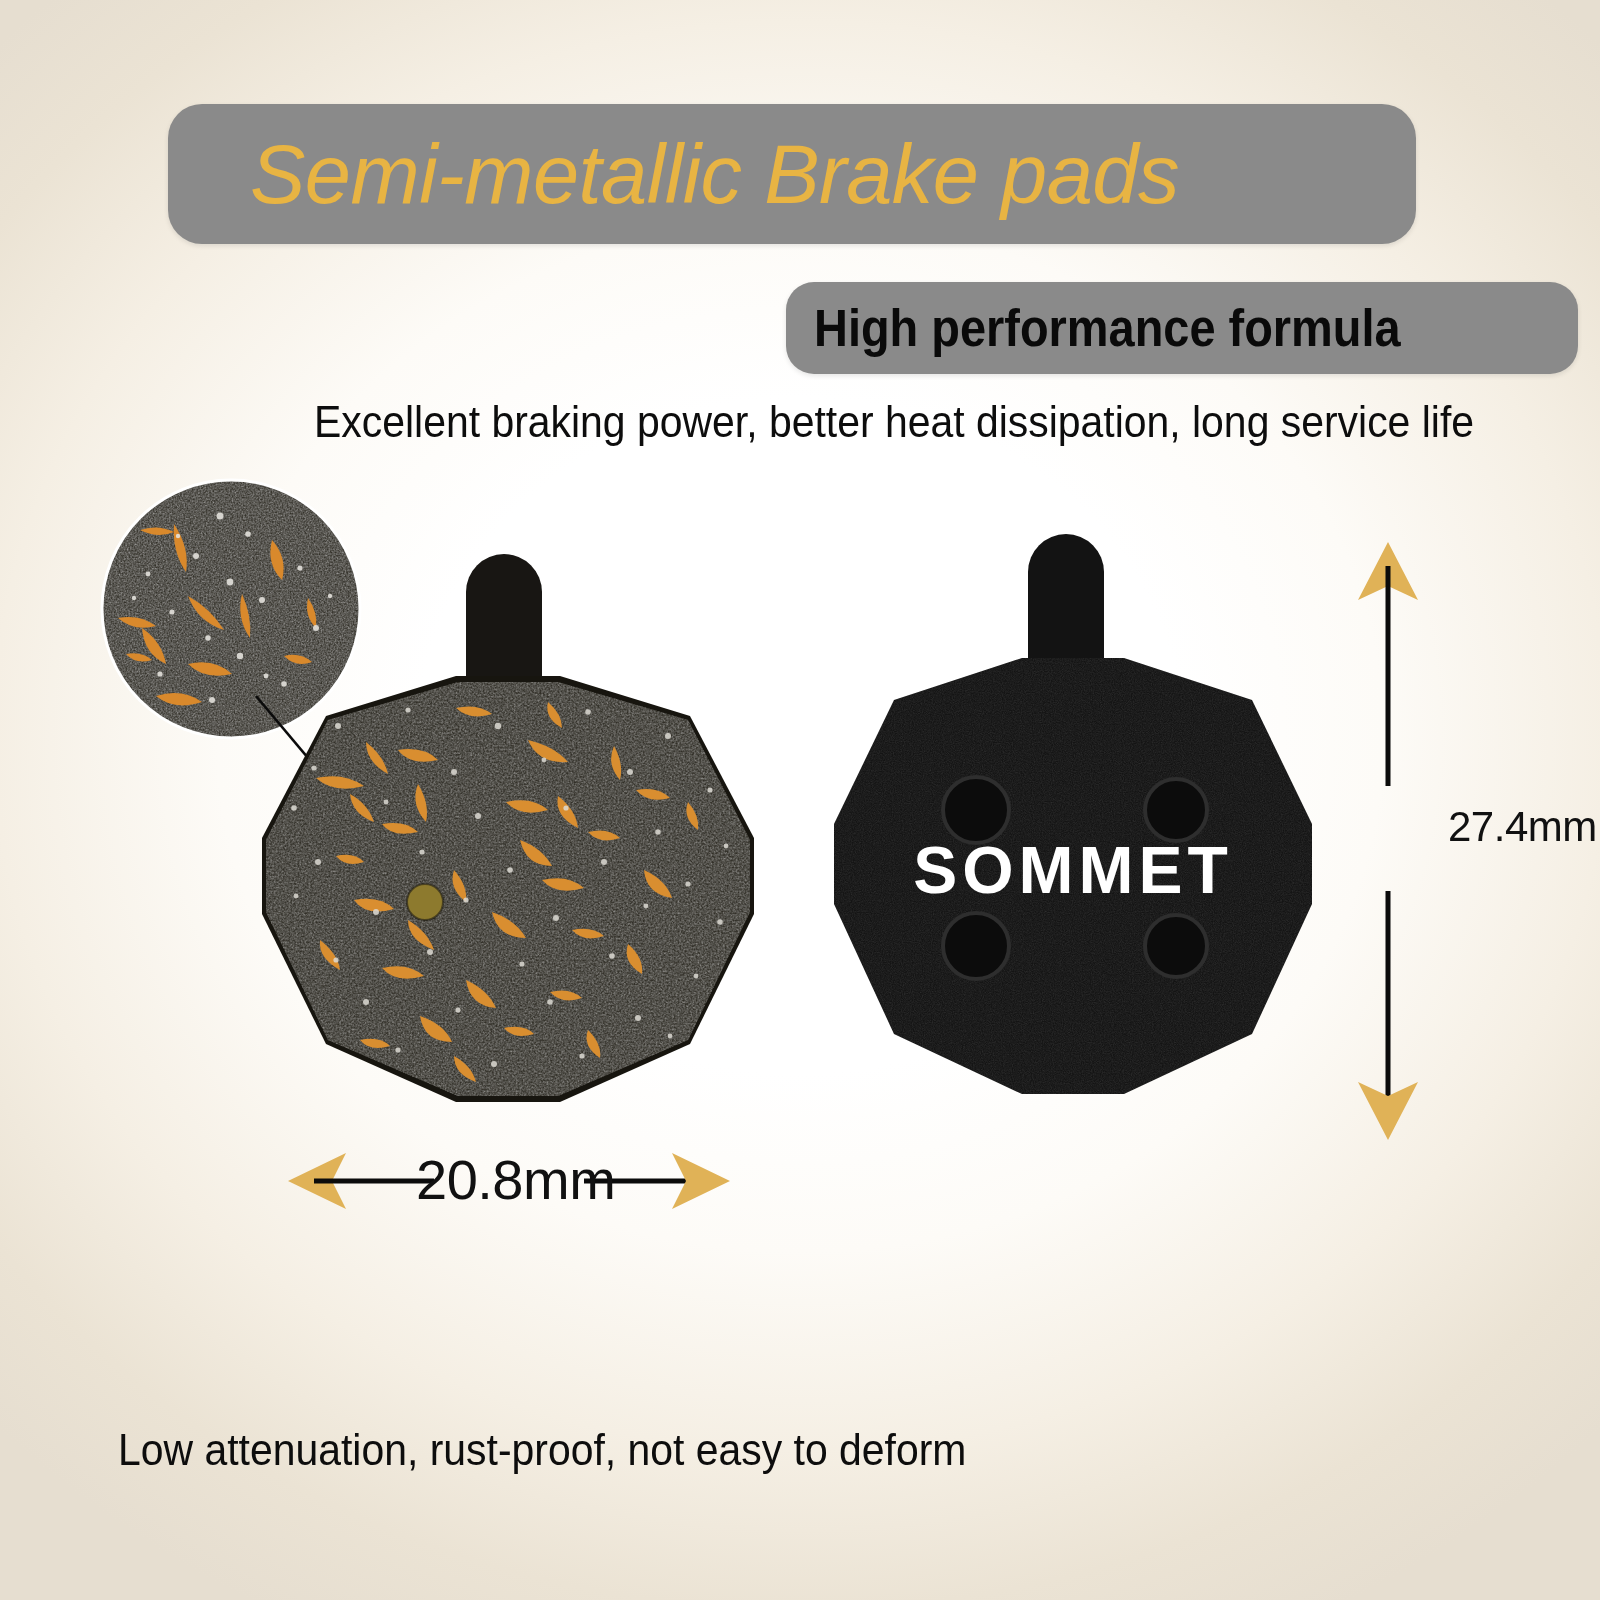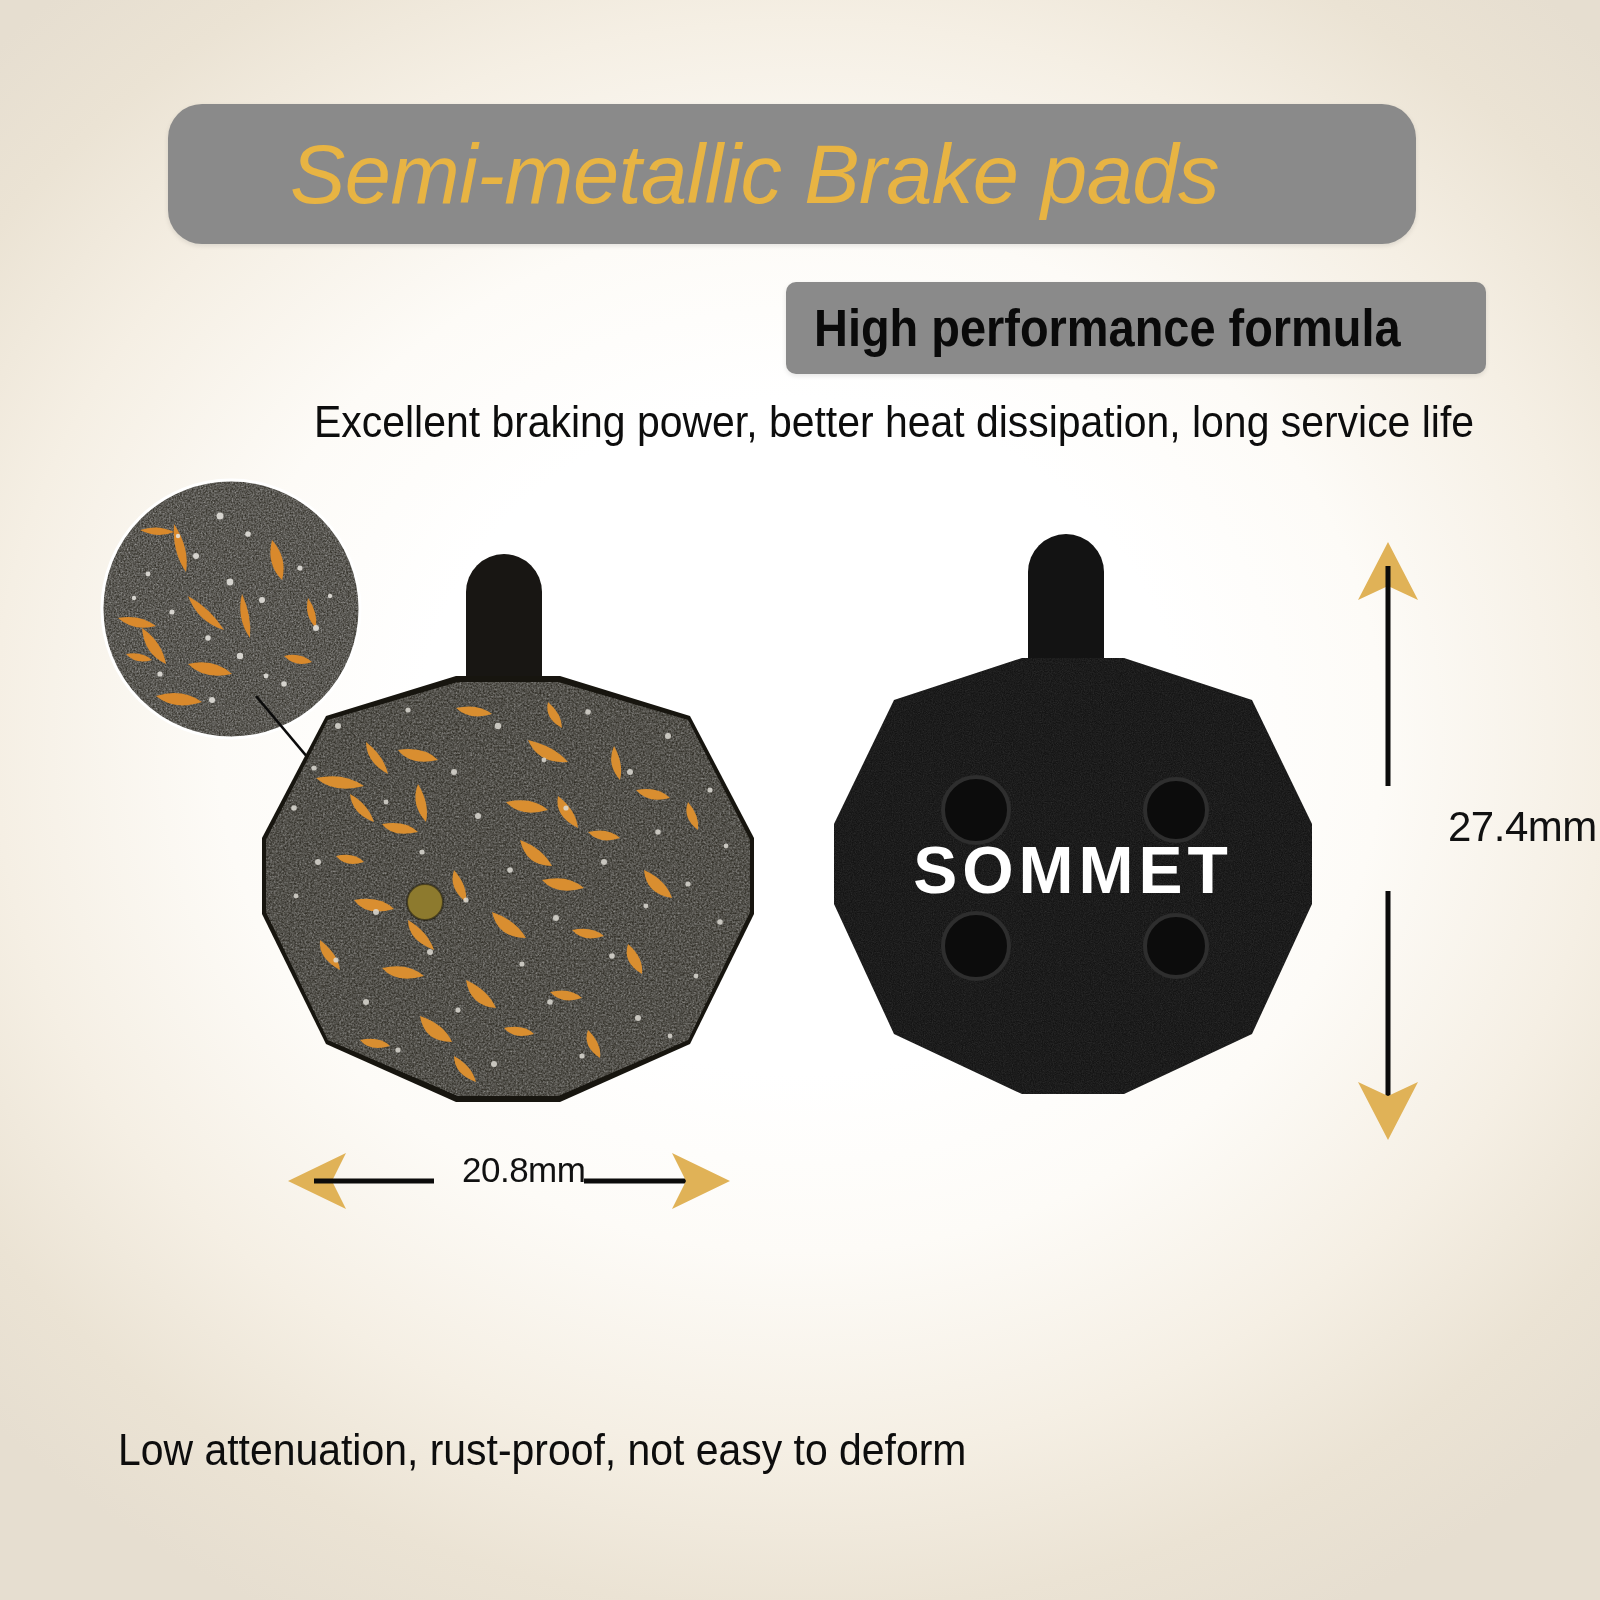--- a/index.html
+++ b/index.html
@@ -52,29 +52,28 @@
 
   #title-text {
     font-family: "Liberation Sans", sans-serif;
     font-style: italic;
     font-weight: 400;
     font-size: 83px;
     letter-spacing: -0.5px;
     color: #e8b443;
     white-space: nowrap;
     line-height: 1;
-    margin-left: 40px;
   }
 
   #formula-pill {
     left: 786px;
     top: 282px;
-    width: 700px;
+    width: 792px;
     height: 92px;
-    border-radius: 10px;
+    border-radius: 28px;
     padding-left: 28px;
   }
 
   #formula-text {
     font-family: "Liberation Sans", sans-serif;
     font-weight: 700;
     font-size: 51px;
     color: #0a0a0a;
     white-space: nowrap;
     transform: scaleX(0.92);
@@ -179,23 +178,23 @@
   #dim-width {
     position: absolute;
     left: 284px;
     top: 1150px;
     width: 450px;
     height: 62px;
   }
 
   #dim-width-label {
     position: absolute;
-    left: 462px;
+    left: 416px;
     top: 1152px;
-    font-size: 35px;
+    font-size: 56px;
     font-weight: 400;
     color: #111;
     white-space: nowrap;
     letter-spacing: -0.5px;
     line-height: 1;
   }
 </style>
 </head>
 <body>
 

